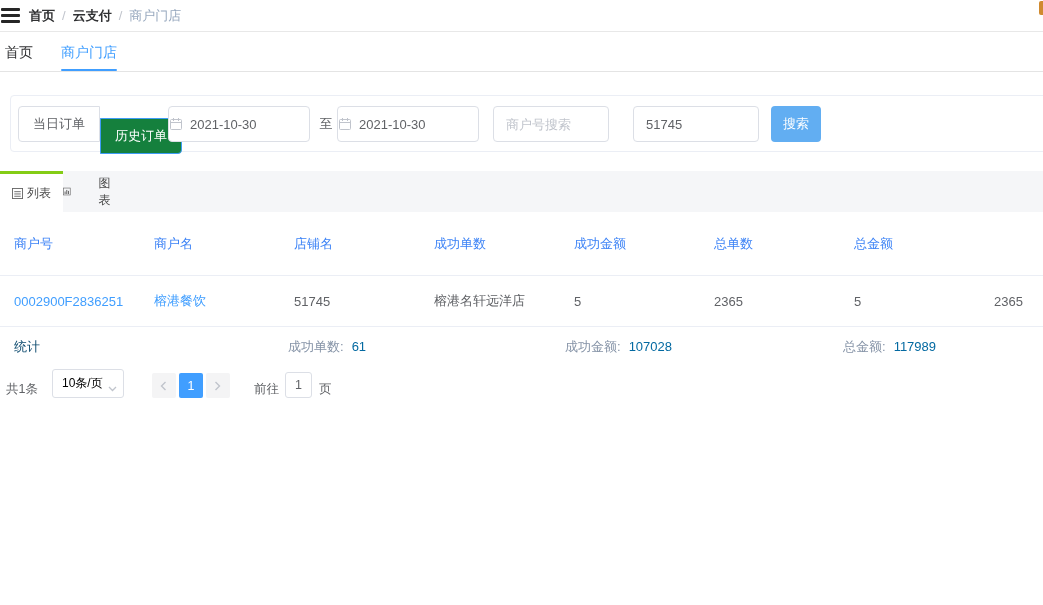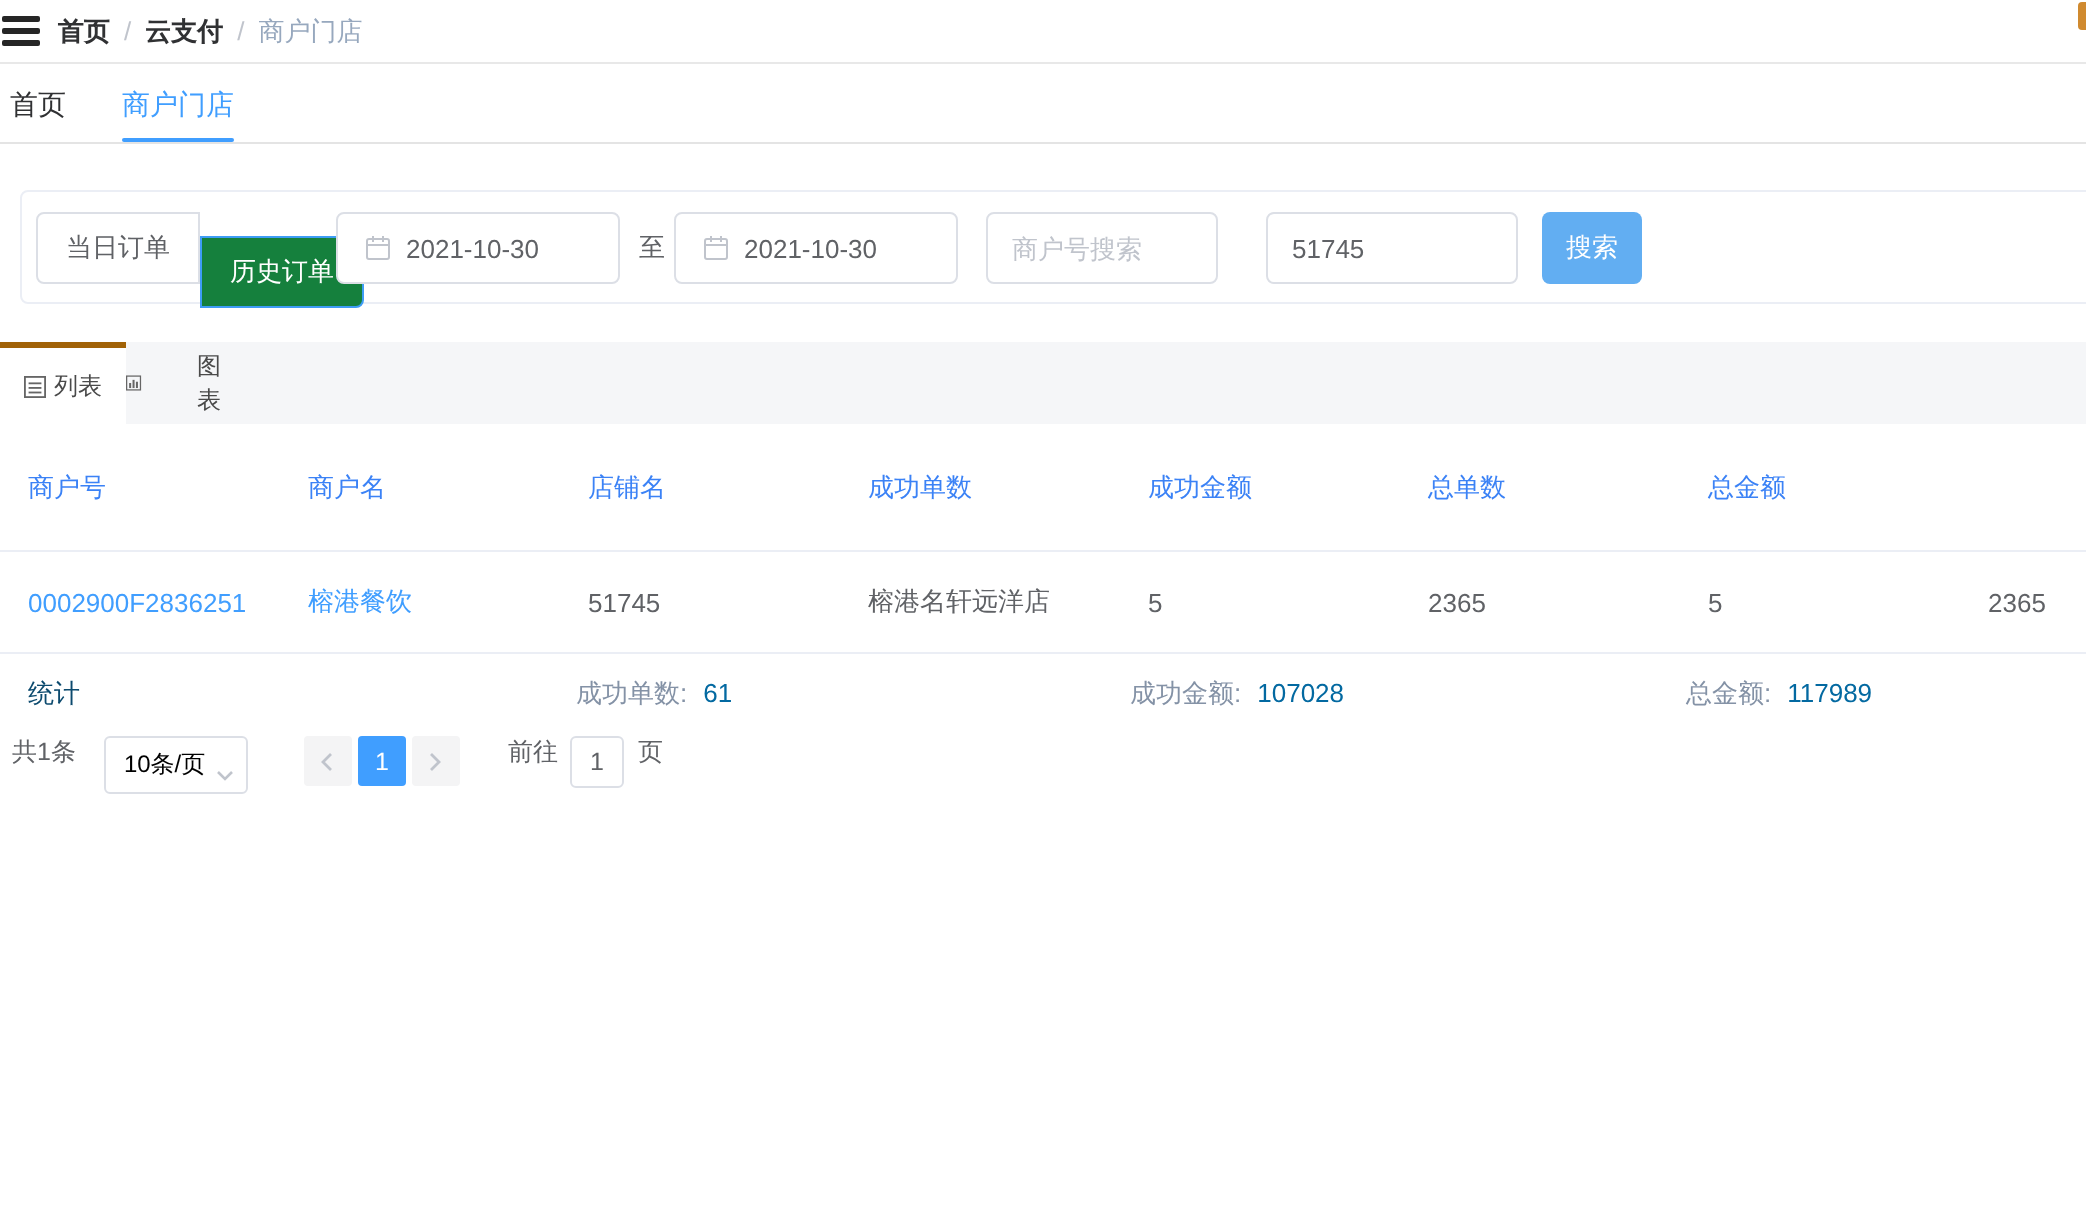--- a/index.html
+++ b/index.html
@@ -34,21 +34,21 @@
                 border: 1px solid #ebeef5; border-radius: 4px; background: #fff; }
   .filter-box > * { position: absolute; top: 10px; height: 36px; }
   .btn-group { left: 7px; display: flex; }
   .og-btn { height: 36px; padding: 0 14px; font-size: 13px; line-height: 34px;
             border: 1px solid #dcdfe6; background: #fff; color: #606266; cursor: pointer;
             white-space: nowrap; }
   .og-btn.first { border-radius: 4px 0 0 4px; }
   .og-btn.active { background: #15803d; border-color: #3e9cf5; color: #fff;
                    border-radius: 0 4px 4px 0; margin-top: 12px; }
   .date-input { width: 142px; border: 1px solid #dcdfe6; border-radius: 4px; background: #fff;
-                display: flex; align-items: center; padding-left: 13px; cursor: pointer; }
+                display: flex; align-items: center; padding-left: 0; cursor: pointer; }
   .date-input .cal { margin-right: 7px; flex: none; display: flex; }
   .date-input .dval { font-size: 13px; color: #606266; }
   .d1 { left: 157px; } .d2 { left: 326px; }
   .to-label { left: 305px; width: 20px; line-height: 36px; text-align: center;
               font-size: 13px; color: #606266; }
   .txt-input { border: 1px solid #dcdfe6; border-radius: 4px; padding: 0 12px;
                font-size: 13px; color: #606266; outline: none; background: #fff;
                font-family: inherit; }
   .txt-input::placeholder { color: #c0c4cc; }
   .mi { left: 482px; width: 116px; }
@@ -56,21 +56,21 @@
   .search-btn { left: 760px; width: 50px; background: #62aef2; border: none; color: #fff;
                 font-size: 13px; border-radius: 4px; cursor: pointer; font-family: inherit; }
 
   
   .view-strip { position: absolute; top: 171px; left: 0; width: 1043px; height: 41px;
                 background: #f5f6f8; }
   .view-tab { position: absolute; top: 0; height: 41px; display: flex; align-items: center;
               justify-content: center; gap: 4px; font-size: 12px; color: #4a4a4a;
               cursor: pointer; }
   .view-tab.active { left: 0; width: 63px; background: #fff;
-                     border-top: 3px solid #a16207; }
+                     border-top: 3px solid #84cc16; }
   .view-tab.idle { left: 63px; width: 52px; gap: 28px; }
 
   
   .grid { position: absolute; left: 0; width: 1120px; display: grid;
           grid-template-columns: repeat(8, 140px); }
   .grid .cell { padding-left: 14px; font-size: 13px; display: flex; align-items: center; }
   .thead { top: 212px; height: 64px; border-bottom: 1px solid #ebeef5; }
   .thead .cell { color: #3b82f6; }
   .trow { top: 276px; height: 51px; border-bottom: 1px solid #ebeef5; }
   .trow .cell { color: #606266; }
@@ -80,21 +80,21 @@
   .summary { position: absolute; top: 338px; left: 0; width: 1043px; height: 22px;
              font-size: 13px; }
   .summary .s-title { position: absolute; left: 14px; color: #0c4a6e; }
   .s-item { position: absolute; }
   .s-item .lbl { color: #8492a6; margin-right: 8px; }
   .s-item .val { color: #0369a1; }
   .s0 { left: 288px; } .s1 { left: 565px; } .s2 { left: 843px; }
 
   
   .pager { position: absolute; top: 368px; left: 0; height: 30px; width: 848px;
-           display: flex; align-items: flex-start; font-size: 12.5px; color: #606266; }
+           display: flex; align-items: flex-end; font-size: 12.5px; color: #606266; }
   .pg-total { margin-left: 6px; margin-right: 14px; }
   .pg-select { position: relative; width: 72px; height: 29px; border: 1px solid #dcdfe6;
                border-radius: 3px; display: flex; align-items: center; cursor: pointer;
                background: #fff; }
   .pg-select .sel-val { font-size: 12px; color: #000000; margin-left: 9px; }
   .pg-select .chev { position: absolute; right: 6px; top: 11px; }
   .pg-btn { width: 24px; height: 25px; border-radius: 2px; background: #f4f4f5;
             display: flex; align-items: center; justify-content: center; cursor: pointer; }
   .pg-prev { margin-left: 28px; }
   .pg-page { width: 24px; height: 25px; margin: 0 3px; border-radius: 2px; background: #409eff;

